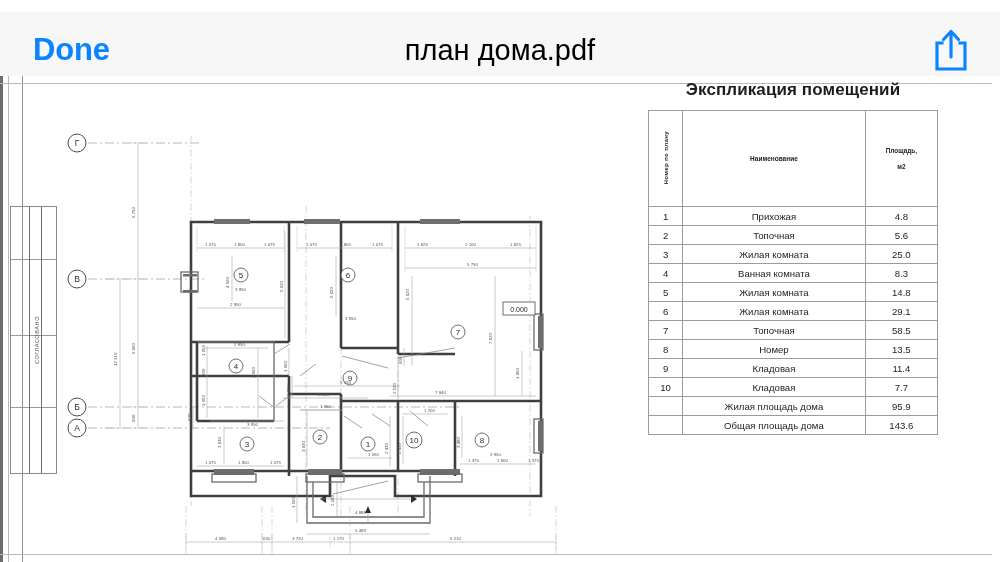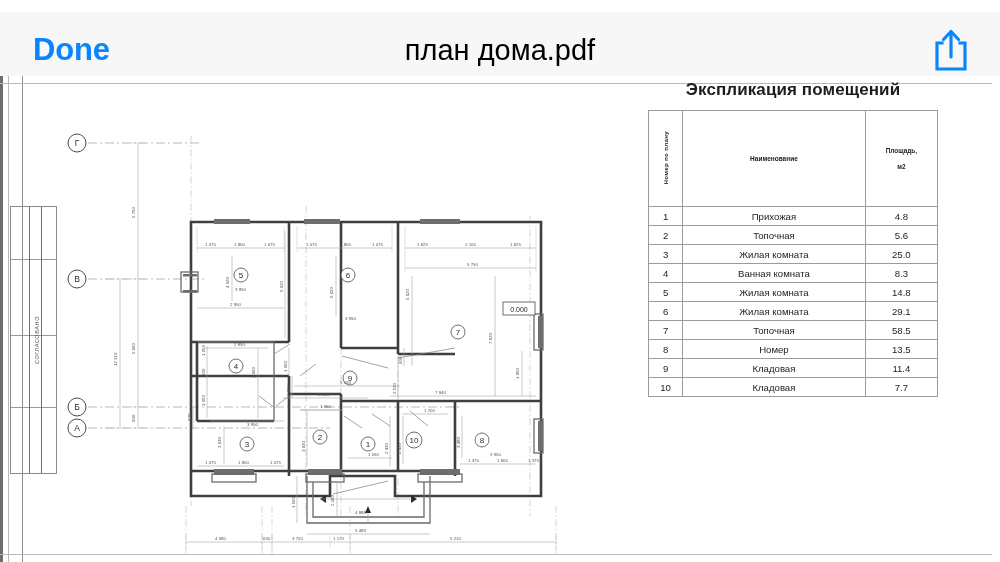--- a/index.html
+++ b/index.html
@@ -518,19 +518,29 @@
             <tr>
               <td class="c-num">9</td>
               <td class="c-name">Кладовая</td>
               <td class="c-area">11.4</td>
             </tr>
             <tr>
               <td class="c-num">10</td>
               <td class="c-name">Кладовая</td>
               <td class="c-area">7.7</td>
             </tr>
+            <tr>
+              <td class="c-num"></td>
+              <td class="c-name">Жилая площадь дома</td>
+              <td class="c-area">95.9</td>
+            </tr>
+            <tr>
+              <td class="c-num"></td>
+              <td class="c-name">Общая площадь дома</td>
+              <td class="c-area">143.6</td>
+            </tr>
           </tbody>
       </table>
     </div>
 
     <div id="right-edge"></div>
   </div>
 </div>
 
 </body></html>

